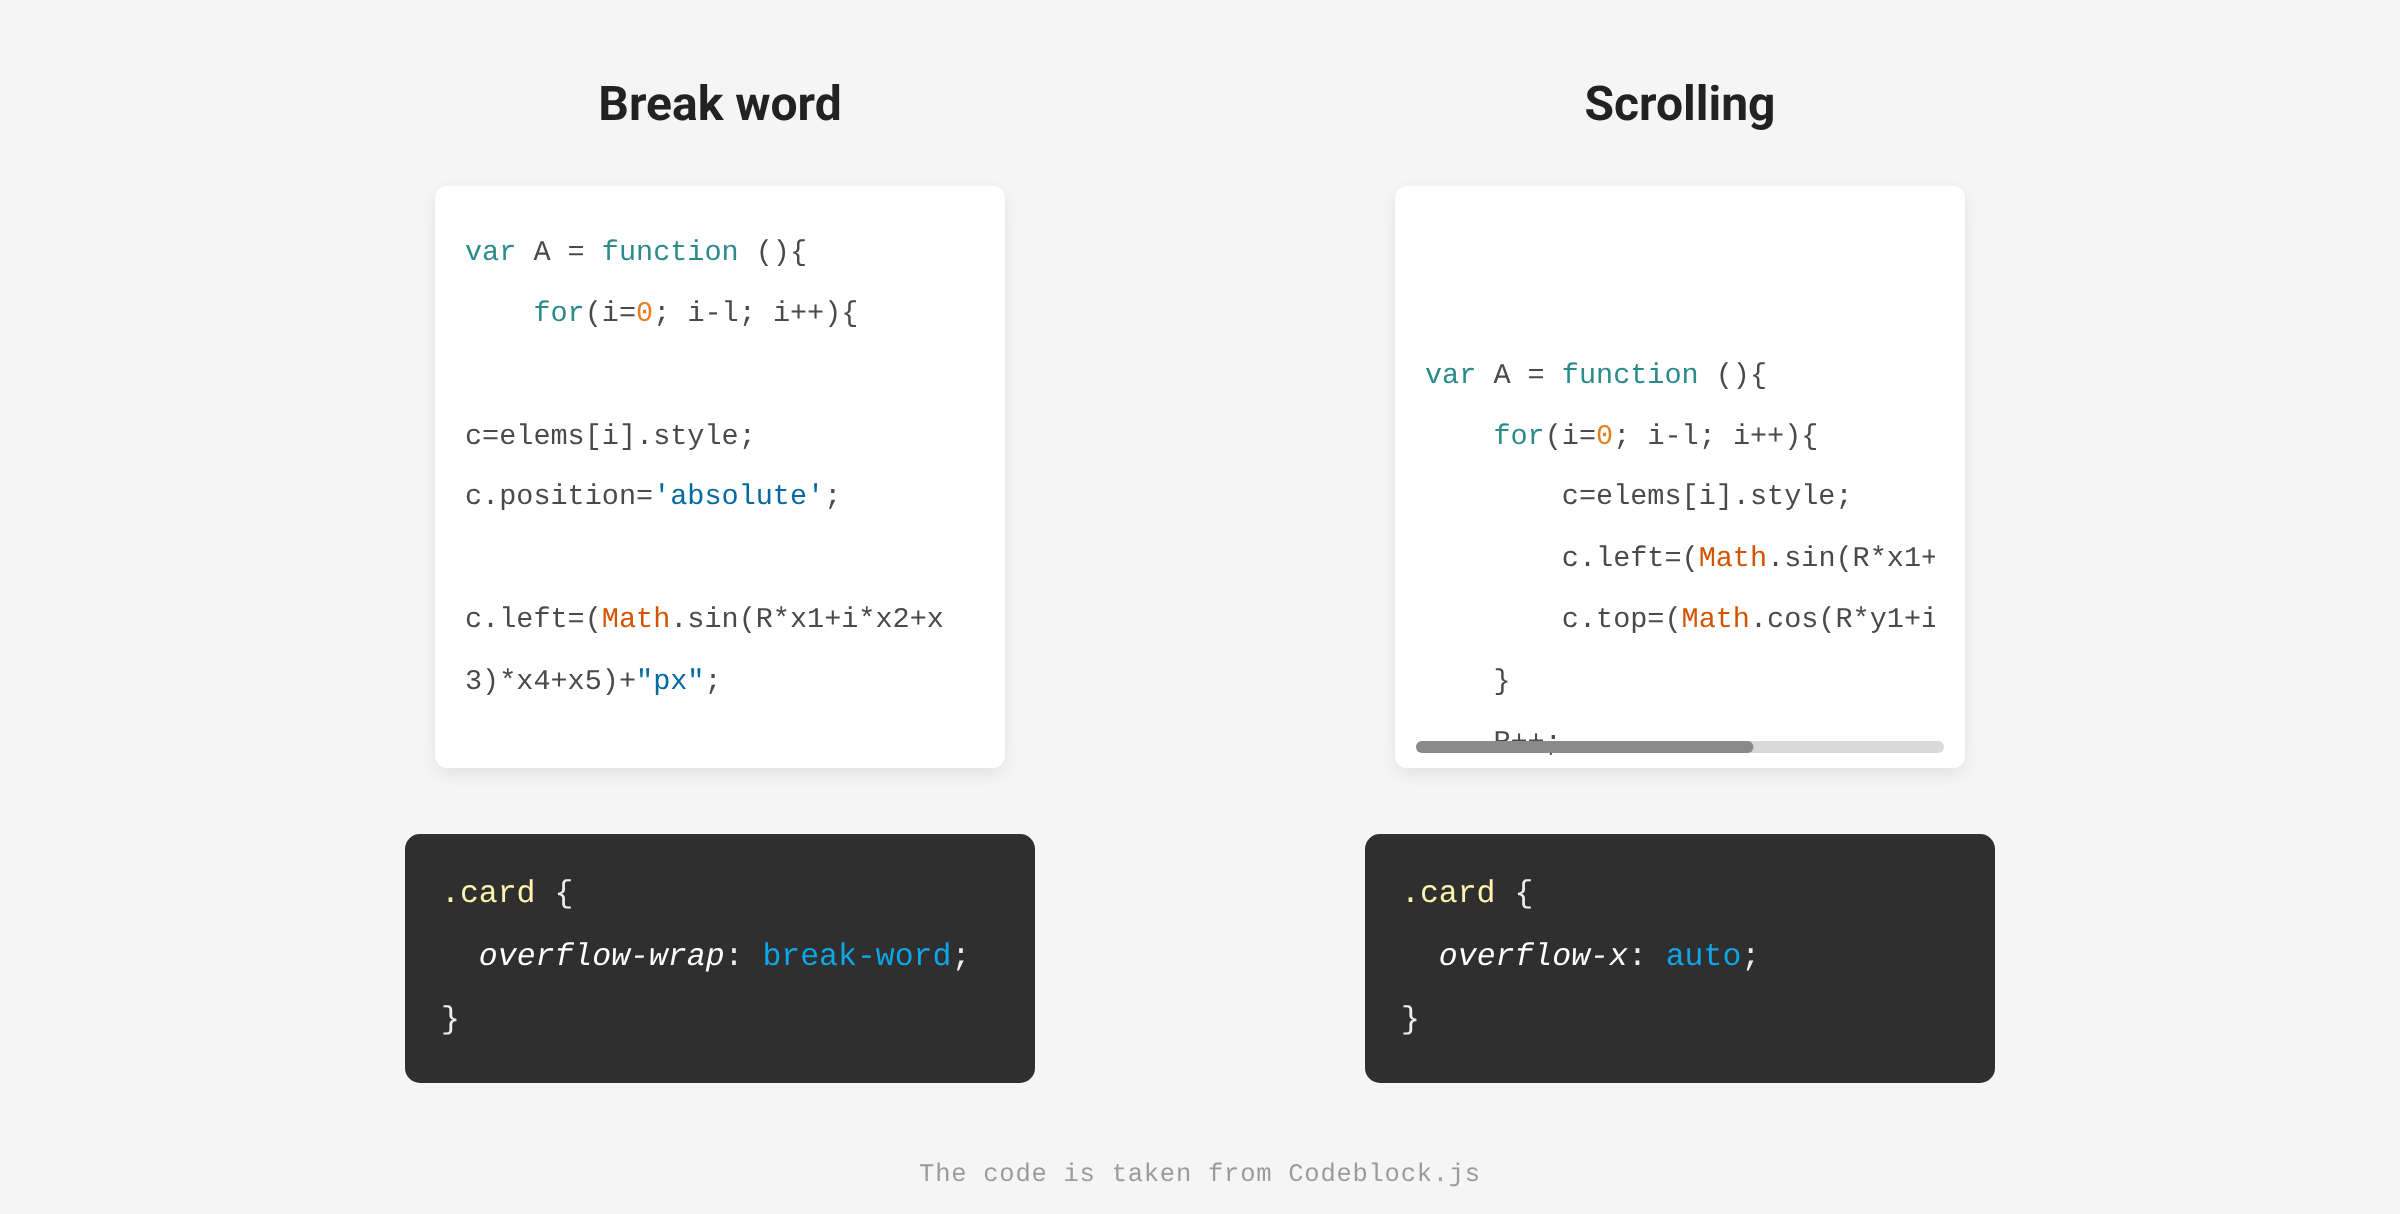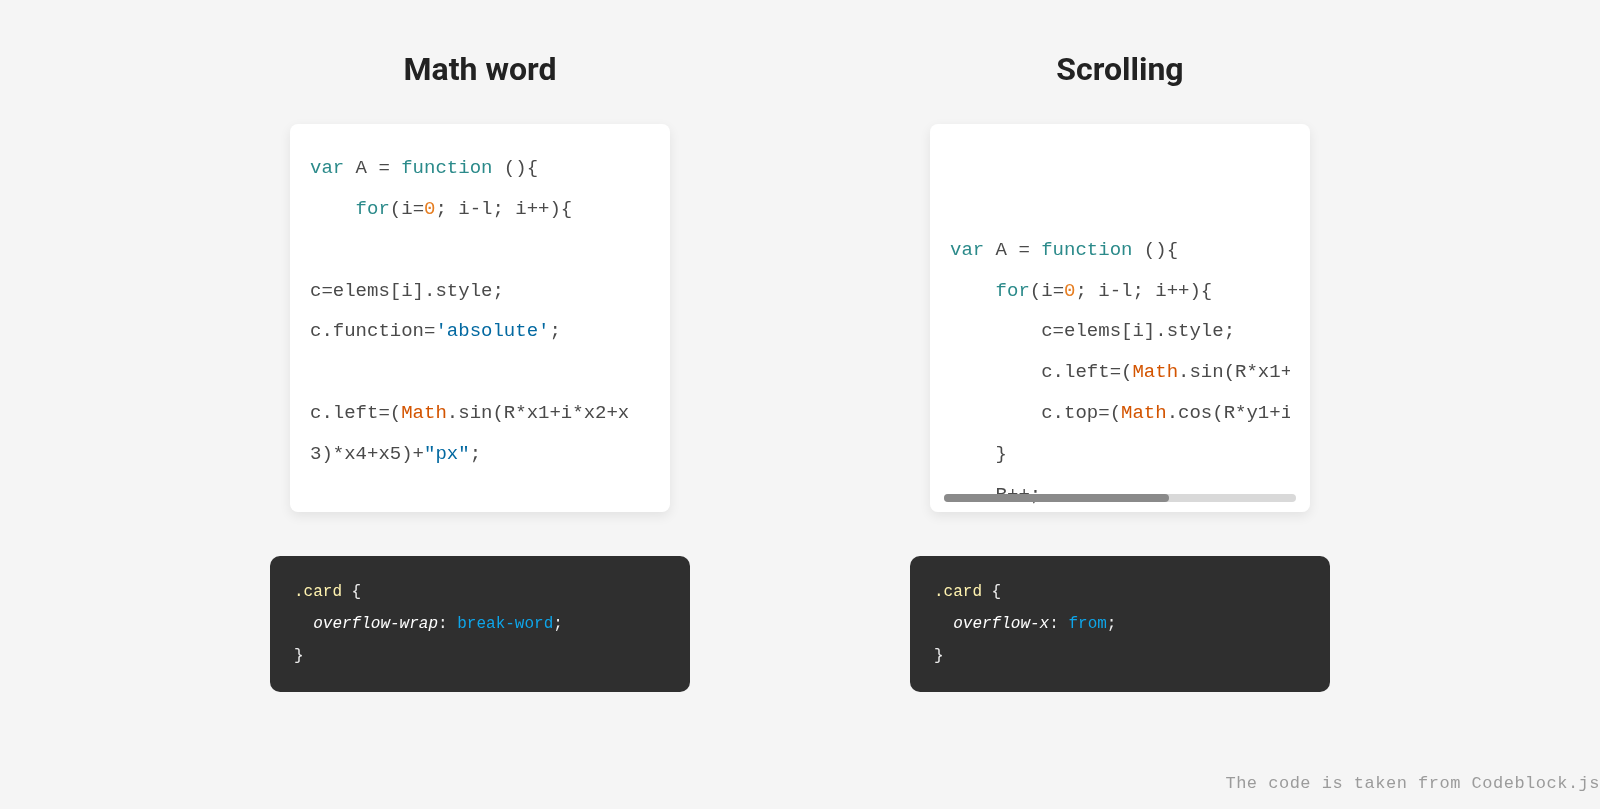--- a/index.html
+++ b/index.html
@@ -79,52 +79,52 @@
   .obj { color: #d35400; text-align: center; }
 
   .css-block {
     margin-top: 44px;
     width: 420px;
     background: #2f2f2f;
     color: #eee;
     border-radius: 10px;
     padding: 20px 24px;
     font-family: "SFMono-Regular", Consolas, "Liberation Mono", Menlo, monospace;
-    font-size: 16px;
+    font-size: 21px;
     line-height: 2;
     white-space: pre;
   }
   .sel  { color: #fff3b0; }
   .prop { color: #ffffff; font-style: italic; }
   .val  { color: #0ea5e9; }
 
   .footnote {
     position: absolute;
     bottom: 16px;
     left: 0; right: 0;
-    text-align: right;
+    text-align: center;
     font-family: "SFMono-Regular", Consolas, "Liberation Mono", Menlo, monospace;
     font-size: 17px;
     color: #9b9b9b;
     letter-spacing: 0.5px;
   }
 </style>
 </head>
 <body>
 
 <div class="wrap">
 
   <div class="col">
-    <div class="col-title">Math word</div>
+    <div class="col-title">Break word</div>
 
     <div class="card card-break" id="card-break"><span class="kw">var </span><span>A = </span><span class="kw">function </span><span>(){
 </span><span>    </span><span class="kw">for</span><span>(i=</span><span class="num">0</span><span>; i-l; i++){
 </span><span>
 </span><span>c=elems[i].style;
-</span><span>c.function=</span><span class="str">'absolute'</span><span>;
+</span><span>c.position=</span><span class="str">'absolute'</span><span>;
 </span><span>
 </span><span>c.left=(</span><span class="obj">Math</span><span>.sin(R*x1+i*x2+x3)*x4+x5)+</span><span class="str">"px"</span><span>;</span></div>
 
     <div class="css-block"><span class="sel">.card</span> {
   <span class="prop">overflow-wrap</span>: <span class="val">break-word</span>;
 }</div>
   </div>
 
   <div class="col">
     <div class="col-title">Scrolling</div>
@@ -135,19 +135,19 @@
 </span><span>        c=elems[i].style;
 </span><span>        c.left=(</span><span class="obj">Math</span><span>.sin(R*x1+i*x2+x3)*x4+x5)+"px";
 </span><span>        c.top=(</span><span class="obj">Math</span><span>.cos(R*y1+i*y2+y3)*y4+y5)+"px";
 </span><span>    }
 </span><span>    R++;
 </span></div>
       <div class="fake-scrollbar"></div>
     </div>
 
     <div class="css-block"><span class="sel">.card</span> {
-  <span class="prop">overflow-x</span>: <span class="val">from</span>;
+  <span class="prop">overflow-x</span>: <span class="val">auto</span>;
 }</div>
   </div>
 
 </div>
 
 <div class="footnote">The code is taken from Codeblock.js</div>
 
 </body></html>

